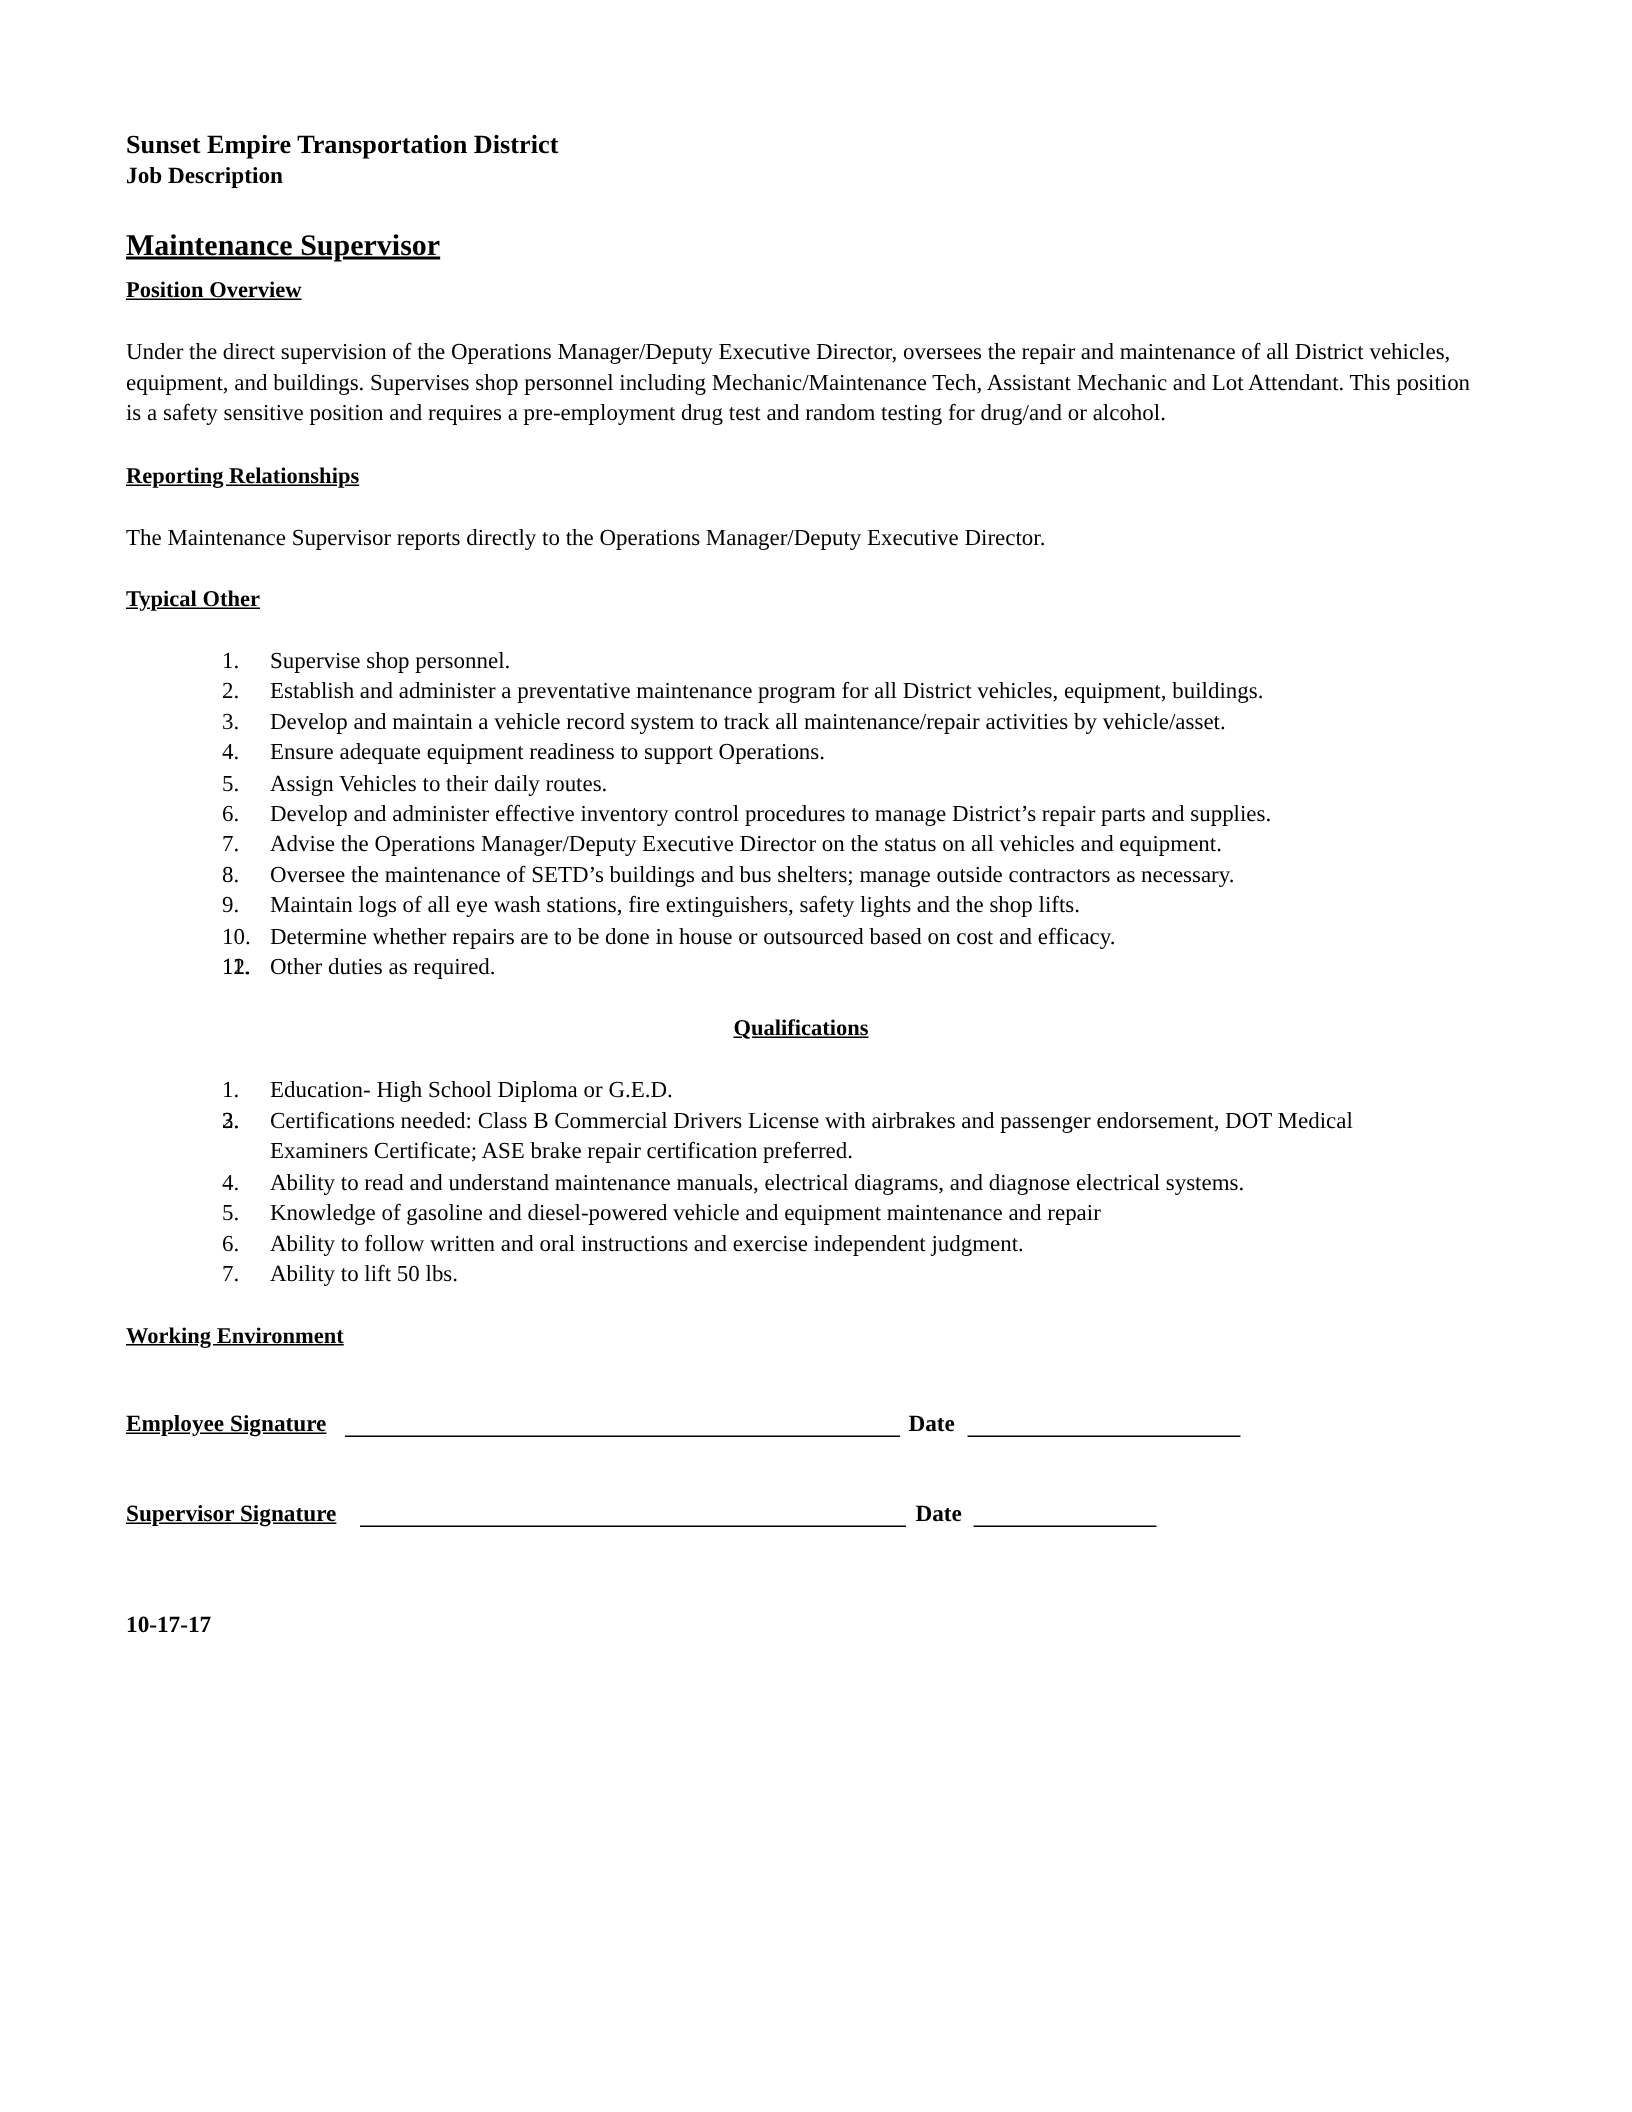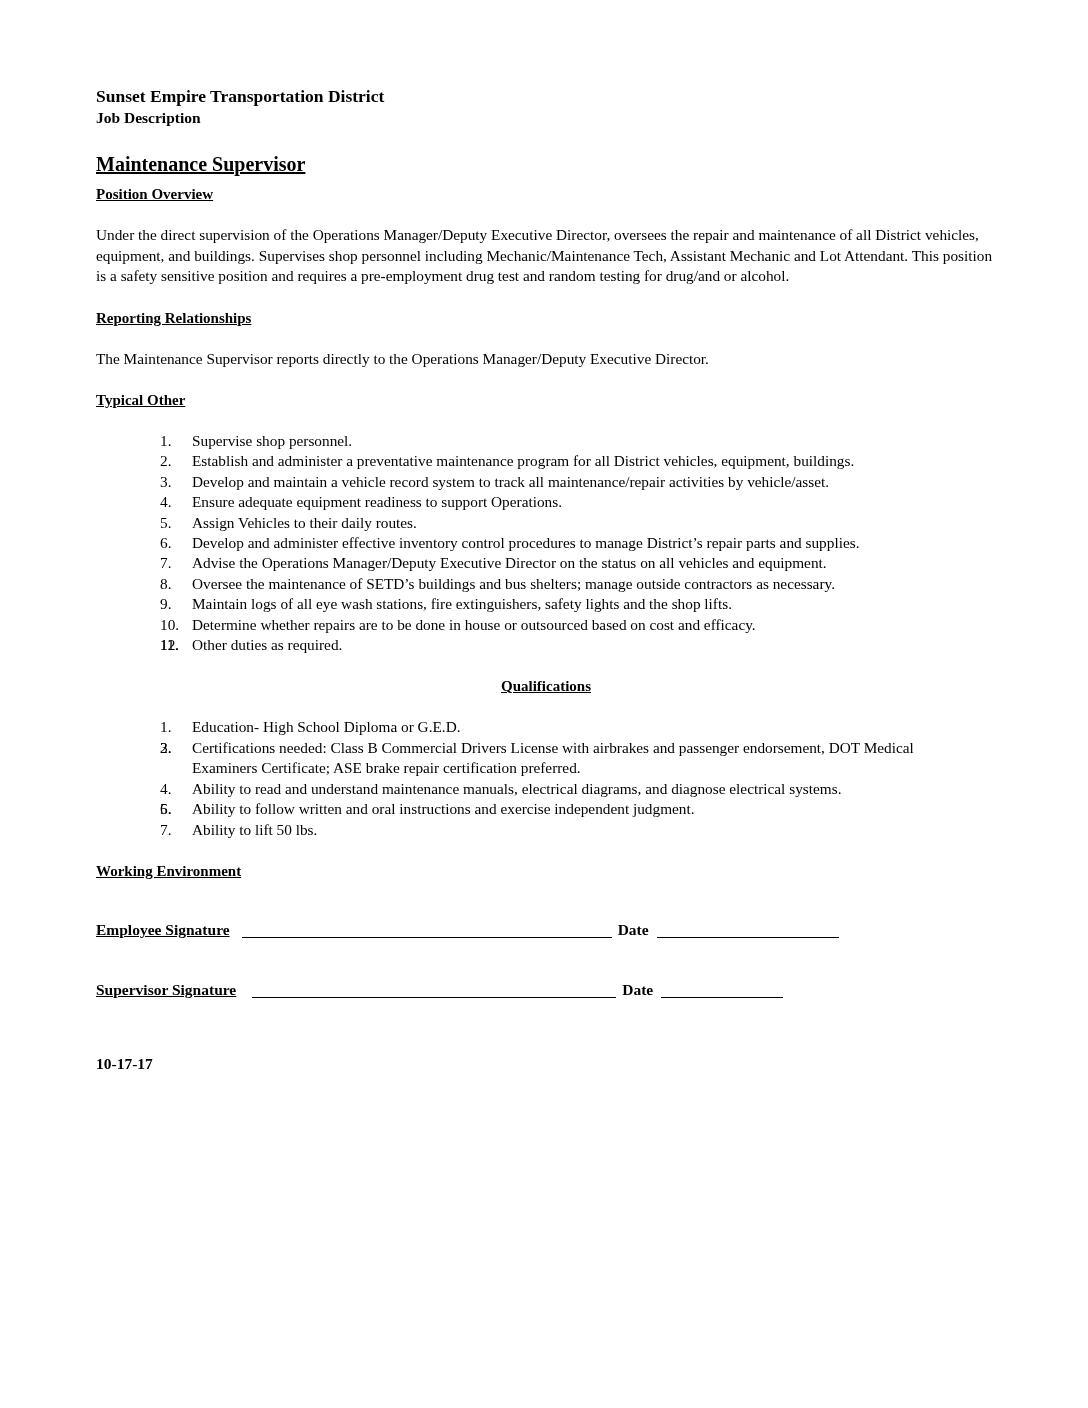--- a/index.html
+++ b/index.html
@@ -1,18 +1,18 @@
 <!DOCTYPE html>
 <html><head>
 <meta charset="utf-8">
 <style>
   html, body { margin: 0; padding: 0; background: #ffffff; }
   body { width: 1088px; height: 1408px; position: relative; overflow: hidden;
          font-family: "Liberation Serif", "DejaVu Serif", serif; color: #000; }
-  .page { position: absolute; left: 96px; top: 86px; width: 900px; }
+  .page { position: absolute; left: 84px; top: 86px; width: 900px; }
   .org { font-weight: bold; font-size: 17.5px; line-height: 21px; margin: 0; }
   .sub { font-weight: bold; font-size: 15.5px; line-height: 21px; margin: 0; }
   .title { font-weight: bold; font-size: 20px; text-decoration: underline; margin: 24px 0 0 0; line-height: 24px; }
   .section-h { font-weight: bold; font-size: 15px; text-decoration: underline; margin: 0; line-height: 20px; }
   .para { font-size: 15.3px; line-height: 20.5px; margin: 0; }
   ol { margin: 0; padding: 0; list-style: none; }
   ol li { position: relative; padding-left: 96px; font-size: 15.3px; line-height: 20.4px; }
   ol li .num { position: absolute; left: 64px; width: 28px; }
   .sig-row { display: flex; align-items: flex-start; font-weight: bold; font-size: 15.5px; }
   .sig-label { text-decoration: underline; }
@@ -48,21 +48,21 @@
     <li><span class="num">11.</span></li>
     <li><span class="num">12.</span><span>Other duties as required.</span></li>
   </ol>
 
   <p class="section-h" style="margin-top:21px;text-align:center;">Qualifications</p>
   <ol style="margin-top:21px; width:830px;">
     <li><span class="num">1.</span><span>Education-  High School Diploma or G.E.D.</span></li>
     <li><span class="num">2.</span></li>
     <li><span class="num">3.</span><span>Certifications needed: Class B Commercial Drivers License with airbrakes and passenger endorsement, DOT Medical Examiners Certificate; ASE brake repair certification preferred.</span></li>
     <li><span class="num">4.</span><span>Ability to read and understand maintenance manuals, electrical diagrams, and diagnose electrical systems.</span></li>
-    <li><span class="num">5.</span></li>
+    <li><span class="num">5.</span><span>Knowledge of gasoline and diesel-powered vehicle and equipment maintenance and repair</span></li>
     <li><span class="num">6.</span><span>Ability to follow written and oral instructions and exercise independent judgment.</span></li>
     <li><span class="num">7.</span><span>Ability to lift 50 lbs.</span></li>
   </ol>
 
   <p class="section-h" style="margin-top:21px;">Working Environment</p>
 
   <div class="sig-row" style="margin-top:40px;">
     <span class="sig-label">Employee Signature</span>
     <span class="line" style="width:370px; margin-left:12px;"></span>
     <span style="margin-left:6px;">Date</span>

